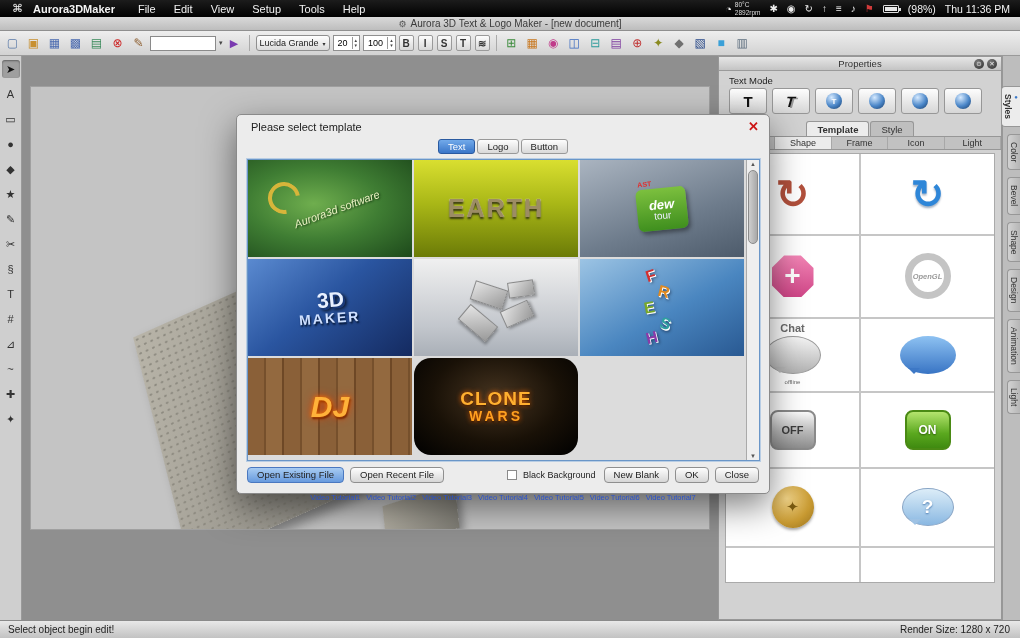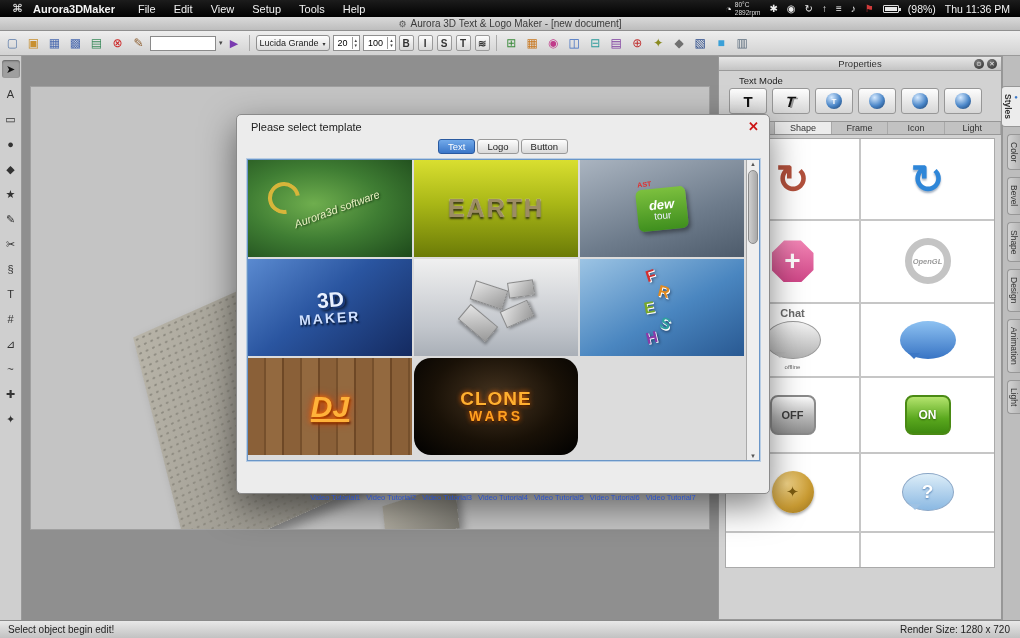--- a/index.html
+++ b/index.html
@@ -74,21 +74,21 @@
     box-shadow:4px 5px 8px rgba(0,0,0,.35); }
 
   
   .props { position:absolute; top:56px; left:718px; width:284px; bottom:18px; background:#d2d2d2;
     border:1px solid #979797; z-index:10; overflow:hidden; }
   .props-header { height:14px; background:linear-gradient(#e6e6e6,#c4c4c4); border-bottom:1px solid #9a9a9a;
     display:flex; align-items:center; justify-content:center; font-size:9.5px; color:#333; position:relative; }
   .hbtns { position:absolute; right:4px; top:2px; display:flex; gap:3px; }
   .hbtn { width:10px; height:10px; border-radius:50%; background:radial-gradient(circle at 35% 30%, #7a7a7a, #2e2e2e);
     color:#eee; font-size:6.5px; line-height:10px; text-align:center; }
-  .mode-label { margin:4px 0 2px 20px; font-size:9.5px; color:#222; }
+  .mode-label { margin:4px 0 2px 10px; font-size:9.5px; color:#222; }
   .mode-row { display:flex; gap:5px; margin:1px 0 7px 10px; }
   .mode-btn { width:38px; height:26px; border:1px solid #979797; border-radius:3px;
     background:linear-gradient(#fdfdfd,#d6d6d6); display:flex; align-items:center; justify-content:center; }
   .mode-T { font-size:15px; font-weight:bold; color:#111; }
   .mode-T.skew { transform:skewX(-16deg); text-shadow:2px 1px 0 #999; }
   .sphere { width:16px; height:16px; border-radius:50%;
     background:radial-gradient(circle at 35% 28%, #d6eaff, #4a86c8 55%, #163864);
     display:flex; align-items:center; justify-content:center; color:#fff; font-size:8px; font-weight:bold; }
   .ptabs { display:flex; justify-content:center; gap:1px; margin-top:6px; }
   .ptab { height:15px; padding:0 10px; font-size:9.5px; display:flex; align-items:center;
@@ -219,21 +219,21 @@
   .b4 { width:26px; height:16px; left:94px; top:22px; transform:rotate(-8deg); }
   .tpl-fresh { background:linear-gradient(150deg,#9cc4e4 0%,#4a86c0 55%,#295992 100%); }
   .tpl-fresh b { position:absolute; font-size:16px; text-shadow:1px 1px 0 #fff, 2px 2px 3px rgba(0,0,20,.5); }
   .f1 { color:#d23030; left:66px; top:8px; transform:rotate(-18deg); }
   .f2 { color:#e08a20; left:78px; top:24px; transform:rotate(14deg); }
   .f3 { color:#79a82a; left:64px; top:40px; transform:rotate(-10deg); }
   .f4 { color:#30a0a0; left:80px; top:56px; transform:rotate(20deg); }
   .f5 { color:#8a3aa8; left:66px; top:70px; transform:rotate(-14deg); }
   .tpl-dj { background:repeating-linear-gradient(90deg,#8a6038 0 16px,#76502c 16px 18px,#93693f 18px 34px,#6e4826 34px 36px); }
   .tpl-dj .t { font-size:30px; font-weight:bold; font-style:italic; color:#ffb23a;
-    text-shadow:0 0 4px #ff7a00, 0 0 10px #e83a00, 1px 2px 2px #200;text-decoration:underline; }
+    text-shadow:0 0 4px #ff7a00, 0 0 10px #e83a00, 1px 2px 2px #200; }
   .tpl-clone { background:radial-gradient(ellipse at 50% 40%, #463420 0%, #191107 55%, #000 100%);
     flex-direction:column;border-radius:17px; }
   .tpl-clone .t1 { font-size:19px; font-weight:bold; letter-spacing:1px; color:#ffb030;
     text-shadow:0 0 5px #ff6a00, 0 1px 2px #000; line-height:1; }
   .tpl-clone .t2 { font-size:14px; font-weight:bold; letter-spacing:3px; color:#ffa020;
     text-shadow:0 0 5px #ff6a00, 0 1px 2px #000; }
 </style>
 </head>
 <body>
 
@@ -389,20 +389,25 @@
       <span class="mode-btn">
           <span class="sphere"></span>
         </span>
       <span class="mode-btn">
           <span class="sphere"></span>
         </span>
       <span class="mode-btn">
           <span class="sphere"></span>
         </span>
     </div>
+    <div class="ptabs">
+
+    <span class="ptab active">Template</span>
+        <span class="ptab">Style</span>
+      </div>
     <div class="psubtabs">
 
     <span class="psub">Text</span>
         <span class="psub active">Shape</span>
         <span class="psub">Frame</span>
         <span class="psub">Icon</span>
         <span class="psub">Light</span>
       </div>
     <div class="pgrid">
       <div class="pcell">
@@ -505,20 +510,29 @@
           <span class="t1">CLONE</span>
           <span class="t2">WARS</span>
         </div>
       </div>
       <div class="dlg-scroll">
         <span class="sa up">▲</span>
         <span class="thumb"></span>
         <span class="sa dn">▼</span>
       </div>
     </div>
+    <div class="dlg-buttons">
+      <span class="dbtn primary">Open Existing File</span>
+      <span class="dbtn">Open Recent File</span>
+      <span class="chk"></span>
+      <span class="chk-label">Black Background</span>
+      <span class="dbtn">New Blank</span>
+      <span class="dbtn">OK</span>
+      <span class="dbtn">Close</span>
+    </div>
     <div class="dlg-links">
       
     <a href="#">Video Tutorial1</a><a href="#">Video Tutorial2</a><a href="#">Video Tutorial3</a><a href="#">Video Tutorial4</a><a href="#">Video Tutorial5</a><a href="#">Video Tutorial6</a><a href="#">Video Tutorial7</a></div>
   </div>
 
   <div class="statusbar">
     <span class="sl">Select object begin edit!</span>
     <span class="sr">Render Size: 1280 x 720</span>
   </div>
 

